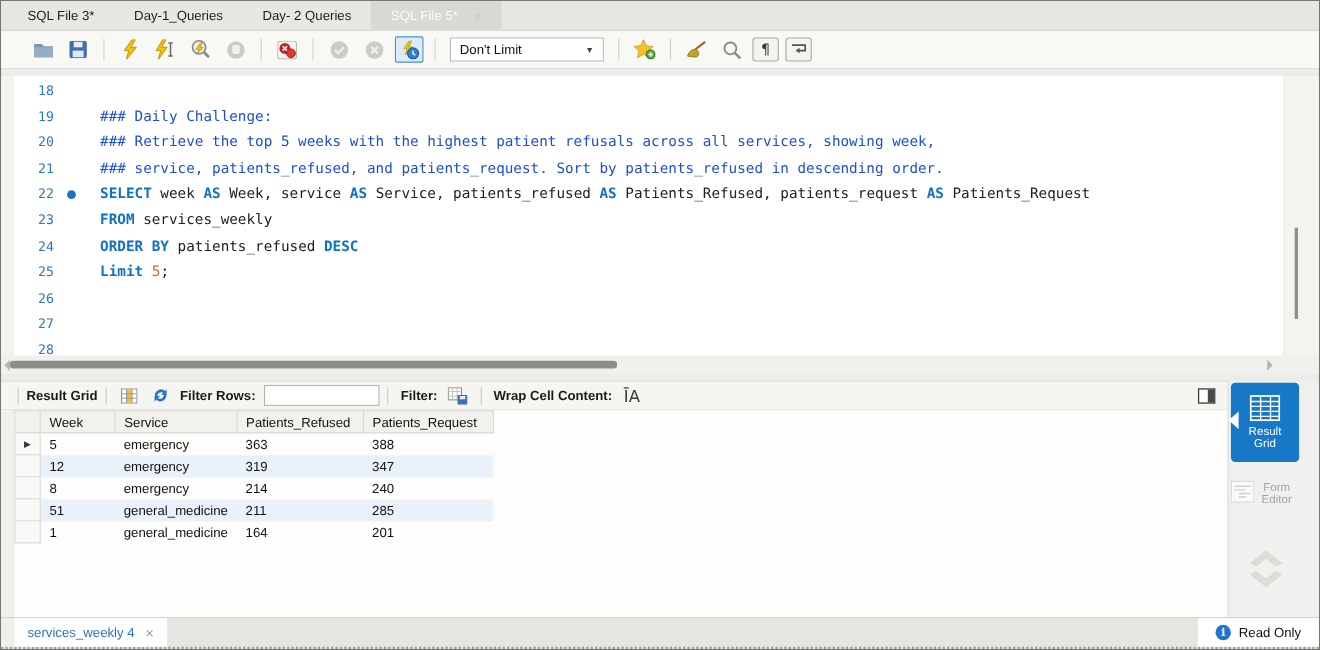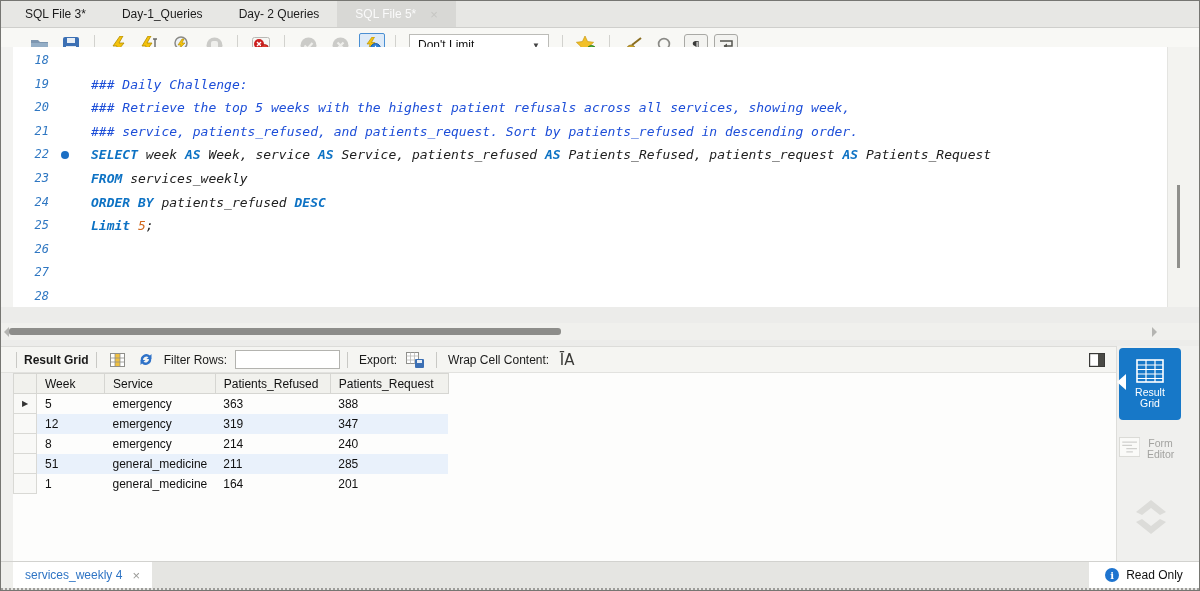--- a/index.html
+++ b/index.html
@@ -24,21 +24,21 @@
   .tbtn.boxed { border:1px solid #a9a9a5; border-radius:3px; background:#f3f3f0; width:24px; height:22px; }
   .tbtn.hl { border:1px solid #4a8fd3; border-radius:2px; background:#ddeaf8; }
   .tsep { width:1px; height:20px; background:#d2d2ce; margin:0 7px; }
   .limit-dd { width:140px; height:22px; background:#ffffff; border:1px solid #bcbcb8;
               display:flex; align-items:center; font-size:12px; color:#111;
               padding:0 8px; margin:0 6px; }
   .limit-dd .caret { margin-left:auto; font-size:8px; color:#444; }
   .glyph-icon { font-size:13px; color:#3a3a38; font-family:"DejaVu Sans", sans-serif; }
 
   
-  .editor { position:absolute; top:46px; left:0; right:0; height:260px; background:#ffffff;font-style:italic; }
+  .editor { position:absolute; top:68px; left:0; right:0; height:260px; background:#ffffff; }
   .gutter-strip { position:absolute; left:0; top:0; width:12px; height:100%; background:#f3f3f1; }
   .code-lines { position:absolute; left:0; top:2px; right:32px; }
   .cl { display:flex; height:23.6px; line-height:23.6px;
         font-family:"DejaVu Sans Mono", monospace; font-size:13px; }
   .lnum { width:48px; text-align:right; color:#2f77c2; font-size:12px; flex:none; }
   .lmark { width:42px; flex:none; position:relative; }
   .stmt-dot { position:absolute; left:12px; top:8px; width:8px; height:8px;
               border-radius:50%; background:#1c6fc4; }
   .lcode { white-space:pre; color:#202020; }
   .tok.kw { color:#0d72c4; font-weight:bold; }
@@ -56,21 +56,21 @@
   .harrow { position:absolute; top:4px; width:0; height:0; border:5px solid transparent; }
   .harrow.left  { left:3px;  border-right-color:#b5b5b2; border-left:none; }
   .harrow.right { right:42px; border-left-color:#b5b5b2; border-right:none; }
 
   
   .rtoolbar { position:absolute; top:345px; left:0; right:83px; height:27px;
               background:#f5f5f2; border-top:1px solid #dcdcd9; border-bottom:1px solid #e2e2df;
               display:flex; align-items:center; padding-left:8px; font-size:12px; color:#1a1a1a; }
   .rsep { width:1px; height:16px; background:#c9c9c5; margin:0 7px; }
   .rtitle { font-weight:bold; }
-  .rlabel { margin:8px 4px; }
+  .rlabel { margin:8px 4px;font-weight:bold; }
   .ricon { width:22px; height:20px; display:flex; align-items:center; justify-content:center; margin:0 3px; }
   .filter-input { width:105px; height:19px; border:1px solid #b3b3af; background:#fff;
                   margin-left:4px; font-size:12px; padding:0 4px; }
   .panel-toggle { margin-left:auto; margin-right:8px; }
 
   
   .grid-area { position:absolute; top:372px; left:0; right:83px; height:190px; background:#fdfdfc; }
   .grid-strip { position:absolute; left:0; top:0; width:12px; height:100%; background:#f0f0ee; }
   table.rgrid { position:absolute; left:12px; top:0; border-collapse:collapse; font-size:12px; }
   .rgrid th { background:#f1f1ed; border:1px solid #d6d6d2; font-weight:normal;
@@ -323,21 +323,21 @@
     </span>
     <span class="ricon">
       <svg width="16" height="15" viewBox="0 0 16 15">
         <path d="M3 9 a5.5 5.5 0 0 1 9-5.5 L13.5 2 v5 h-5 l2-1.8 a3.5 3.5 0 0 0-5.5 3.3 Z" fill="#2f72c8"></path>
         <path d="M13 6 a5.5 5.5 0 0 1-9 5.5 L2.5 13 v-5 h5 l-2 1.8 a3.5 3.5 0 0 0 5.5-3.3 Z" fill="#2f72c8"></path>
       </svg>
     </span>
     <span class="rlabel">Filter Rows:</span>
     <input class="filter-input" type="text" value="" style="">
     <span class="rsep"></span>
-    <span class="rlabel">Export:</span>
+    <span class="rlabel">Filter:</span>
     <span class="ricon">
       <svg width="18" height="16" viewBox="0 0 18 16">
         <rect x="0.5" y="0.5" width="12" height="11" fill="#fff" stroke="#8f8f8b"></rect>
         <path d="M0.5 4 h12 M0.5 8 h12 M4.5 0.5 v11 M8.5 0.5 v11" stroke="#b9b9b5" stroke-width="0.8"></path>
         <rect x="9" y="7" width="9" height="9" rx="1" fill="#3c70b4"></rect>
         <rect x="11" y="8" width="5" height="3" fill="#e8eef5"></rect>
       </svg>
     </span>
     <span class="rsep"></span>
     <span class="rlabel">Wrap Cell Content:</span>

